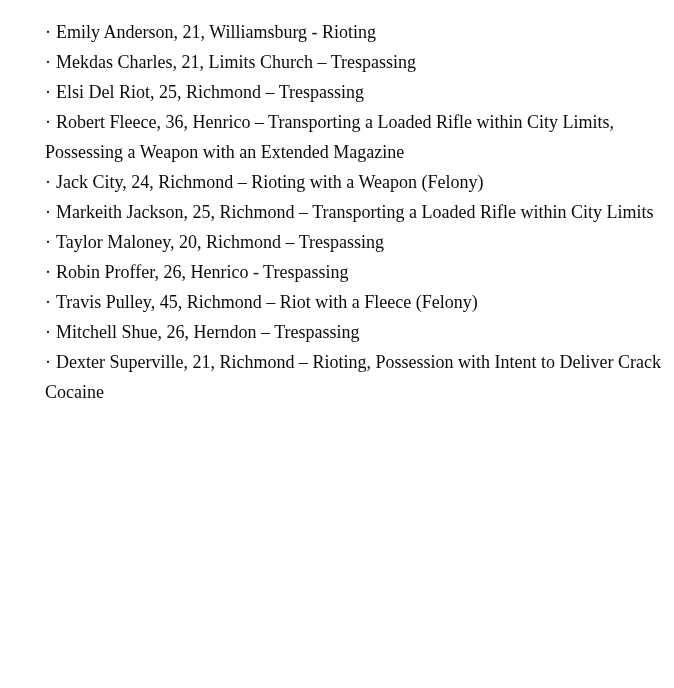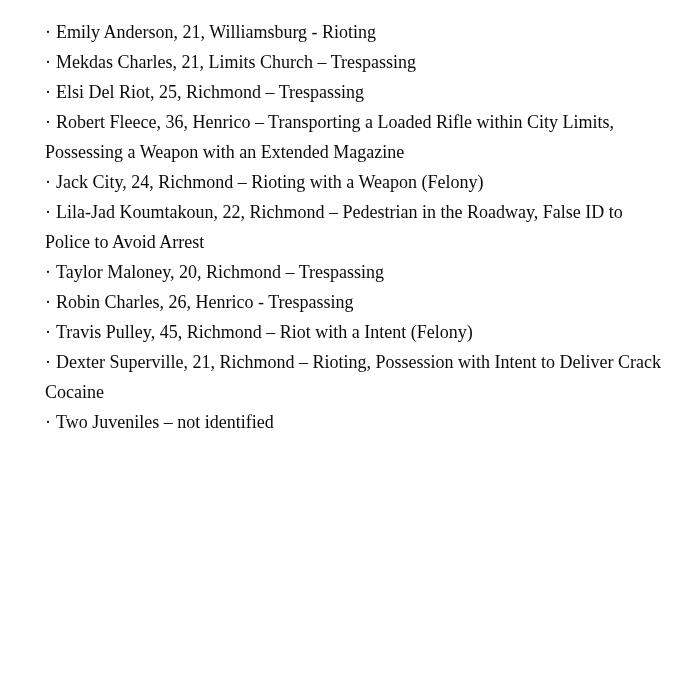--- a/index.html
+++ b/index.html
@@ -31,19 +31,19 @@
 </style>
 </head>
 <body>
 
 <div class="page">
   <p class="item"><span class="bullet">·</span><span>Emily Anderson, 21, Williamsburg - Rioting</span></p>
   <p class="item"><span class="bullet">·</span><span>Mekdas Charles, 21, Limits Church – Trespassing</span></p>
   <p class="item"><span class="bullet">·</span><span>Elsi Del Riot, 25, Richmond – Trespassing</span></p>
   <p class="item"><span class="bullet">·</span><span>Robert Fleece, 36, Henrico – Transporting a Loaded Rifle within City Limits, Possessing a Weapon with an Extended Magazine</span></p>
   <p class="item"><span class="bullet">·</span><span>Jack City, 24, Richmond – Rioting with a Weapon (Felony)</span></p>
-  <p class="item"><span class="bullet">·</span><span>Lila-Jad Koumtakoun, 22, Richmond – Pedestrian in the Roadway, False ID to Police to Avoid Arrest</span></p>
+  <p class="item"><span class="bullet">·</span><span>Markeith Jackson, 25, Richmond – Transporting a Loaded Rifle within City Limits</span></p>
   <p class="item"><span class="bullet">·</span><span>Taylor Maloney, 20, Richmond – Trespassing</span></p>
-  <p class="item"><span class="bullet">·</span><span>Robin Charles, 26, Henrico - Trespassing</span></p>
-  <p class="item"><span class="bullet">·</span><span>Travis Pulley, 45, Richmond – Riot with a Intent (Felony)</span></p>
+  <p class="item"><span class="bullet">·</span><span>Robin Proffer, 26, Henrico - Trespassing</span></p>
+  <p class="item"><span class="bullet">·</span><span>Travis Pulley, 45, Richmond – Riot with a Fleece (Felony)</span></p>
+  <p class="item"><span class="bullet">·</span><span>Mitchell Shue, 26, Herndon – Trespassing</span></p>
   <p class="item"><span class="bullet">·</span><span>Dexter Superville, 21, Richmond – Rioting, Possession with Intent to Deliver Crack Cocaine</span></p>
-  <p class="item"><span class="bullet">·</span><span>Two Juveniles – not identified</span></p>
 </div>
 
 </body></html>

